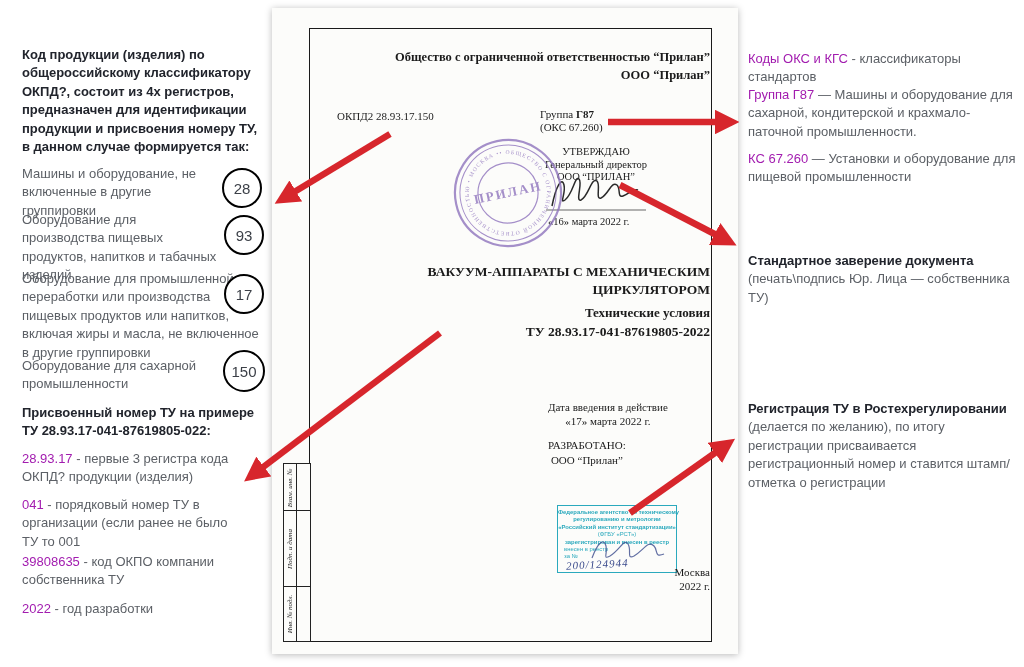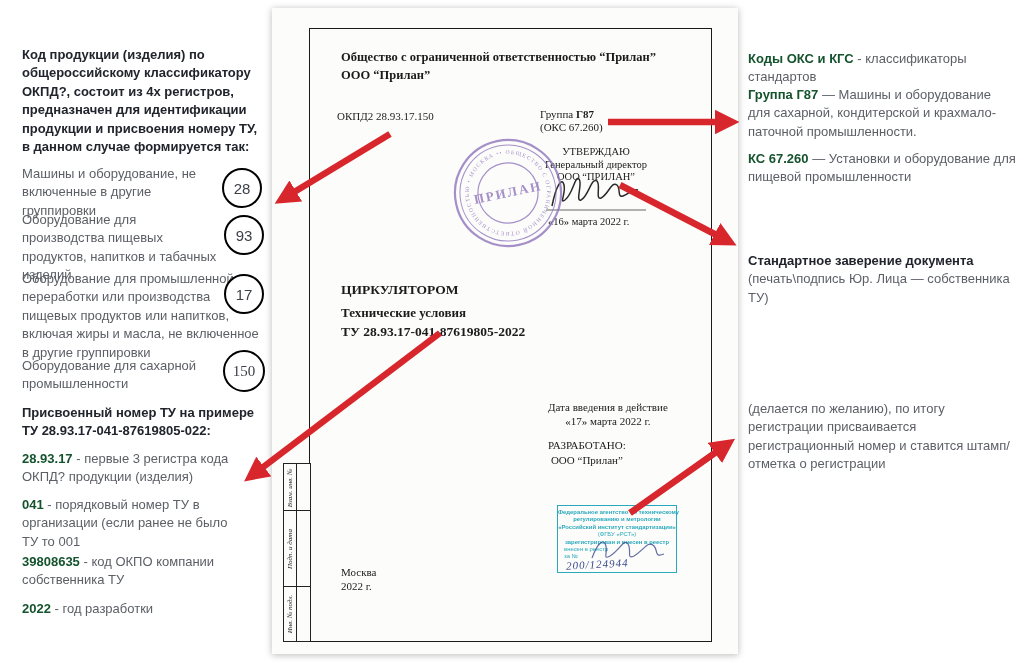--- a/index.html
+++ b/index.html
@@ -2,34 +2,34 @@
 <html><head>
 <meta charset="utf-8">
 <style>
   html,body{margin:0;padding:0;}
   body{width:1024px;height:667px;overflow:hidden;background:#ffffff;
        font-family:"Liberation Sans",sans-serif;position:relative;}
   .canvas{position:absolute;left:0;top:0;width:1024px;height:667px;background:#ffffff;}
 
   
   .ann{position:absolute;font-size:13px;line-height:1.42;color:#5c6066;}
-  .lead{font-weight:bold;color:#14532d;}
+  .lead{font-weight:normal;color:#a21caf;}
   .ann-head{font-weight:bold;color:#21242c;}
   .code-circle{position:absolute;border:2px solid #000000;border-radius:50%;
        display:flex;align-items:center;justify-content:center;
        color:#3c4048;background:#fff;font-size:15px;}
 
   
   .page{position:absolute;left:272px;top:8px;width:466px;height:646px;
         background:#fcfcfa;box-shadow:0 1px 7px rgba(0,0,0,.28);
         font-family:"Liberation Serif",serif;color:#1b1b1b;}
   .doc-border{position:absolute;left:37px;top:20px;width:401px;height:612px;
         border:1.6px solid #1a1a1a;}
   .doc-abs{position:absolute;text-align:center;}
-  .doc-center{position:absolute;left:37px;width:401px;text-align:left;padding-left:32px;}
+  .doc-center{position:absolute;left:37px;width:401px;text-align:right;}
   .serif-b{font-weight:bold;}
 
   .side-cell{position:absolute;left:11px;width:26px;border:1.2px solid #222;background:#fcfcfa;}
   .cell-split{position:absolute;left:12px;top:0;bottom:0;width:1px;background:#222;}
   .side-label{position:absolute;left:6px;top:50%;transform:translate(-50%,-50%) rotate(-90deg);
        font:italic 7px "Liberation Serif",serif;white-space:nowrap;color:#222;}
 
   .teal-stamp{position:absolute;left:285px;top:497px;width:118px;height:66px;
        border:1.6px solid #2aa9bd;color:#2aa9bd;text-align:center;
        font-family:"Liberation Sans",sans-serif;}
@@ -52,21 +52,21 @@
     <div class="ann" style="left:22px;top:165px;width:198px;">Машины и оборудование, не включенные в другие группировки</div>
     <div class="code-circle" style="left:222px;top:168px;width:36px;height:36px;">28</div>
 
     <div class="ann" style="left:22px;top:211px;width:198px;">Оборудование для производства пищевых продуктов, напитков и табачных изделий</div>
     <div class="code-circle" style="left:224px;top:215px;width:36px;height:36px;">93</div>
 
     <div class="ann" style="left:22px;top:270px;width:242px;">Оборудование для промышленной переработки или производства пищевых продуктов или напитков, включая жиры и масла, не включенное в другие группировки</div>
     <div class="code-circle" style="left:224px;top:274px;width:36px;height:36px;">17</div>
 
     <div class="ann" style="left:22px;top:357px;width:198px;">Оборудование для сахарной промышленности</div>
-    <div class="code-circle" style="left:223px;top:350px;width:38px;height:38px;font-family:Liberation Serif, serif;">150</div>
+    <div class="code-circle" style="left:223px;top:350px;width:38px;height:38px;">150</div>
 
     <div class="ann ann-head" style="left:22px;top:404px;width:242px;">Присвоенный номер ТУ на примере ТУ 28.93.17-041-87619805-022:</div>
 
     <div class="ann" style="left:22px;top:450px;width:220px;">
       <span class="lead">28.93.17</span>
       <span>- первые 3 регистра кода ОКПД? продукции (изделия)</span>
     </div>
     <div class="ann" style="left:22px;top:496px;width:220px;">
       <span class="lead">041</span>
       <span>- порядковый номер ТУ в организации (если ранее не было ТУ то 001</span>
@@ -113,20 +113,21 @@
         <defs>
             <path id="ringpath" d="M61,22 a39,39 0 1,1 -0.01,0 z"></path>
           </defs>
         <text font-size="5.6" fill="#8f74bd" stroke="none" letter-spacing="1.2">
           <textPath href="#ringpath">• ОБЩЕСТВО С ОГРАНИЧЕННОЙ ОТВЕТСТВЕННОСТЬЮ • МОСКВА • ПРИЛАН</textPath>
         </text>
         <text x="61" y="65" text-anchor="middle" font-size="13" font-weight="bold" fill="#8f74bd" stroke="none" letter-spacing="2">ПРИЛАН</text>
       </g>
     </svg>
 
+    <div class="doc-center serif-b" style="top:256px;font-size:13.5px;">ВАКУУМ-АППАРАТЫ С МЕХАНИЧЕСКИМ</div>
     <div class="doc-center serif-b" style="top:274px;font-size:13.5px;">ЦИРКУЛЯТОРОМ</div>
     <div class="doc-center serif-b" style="top:297px;font-size:13px;">Технические условия</div>
     <div class="doc-center serif-b" style="top:316px;font-size:13.5px;">ТУ 28.93.17-041-87619805-2022</div>
 
     <div class="doc-abs" style="left:276px;top:392px;font-size:11px;line-height:14px;">
       <div>Дата введения в действие</div>
       <div>«17» марта 2022 г.</div>
     </div>
     <div class="doc-abs" style="left:276px;top:430px;font-size:11px;line-height:14.5px;">
       <div>РАЗРАБОТАНО:</div>
@@ -175,20 +176,21 @@
     </div>
     <div class="ann" style="left:748px;top:150px;width:268px;">
       <span class="lead">КС 67.260</span>
       <span> — Установки и оборудование для пищевой промышленности</span>
     </div>
     <div class="ann" style="left:748px;top:252px;width:268px;">
       <div class="ann-head">Стандартное заверение документа</div>
       <div>(печать\подпись Юр. Лица — собственника ТУ)</div>
     </div>
     <div class="ann" style="left:748px;top:400px;width:268px;">
+      <div class="ann-head">Регистрация ТУ в Ростехрегулировании</div>
       <div>(делается по желанию), по итогу регистрации присваивается регистрационный номер и ставится штамп/отметка о регистрации</div>
     </div>
   </div>
 
   <svg class="arrows" width="1024" height="667">
     <defs>
       <marker id="ah" viewBox="0 0 10 10" refX="7" refY="5" markerWidth="3.8" markerHeight="3.8" orient="auto">
         <path d="M0,0 L10,5 L0,10 z" fill="#d7262c"></path>
       </marker>
     </defs>

